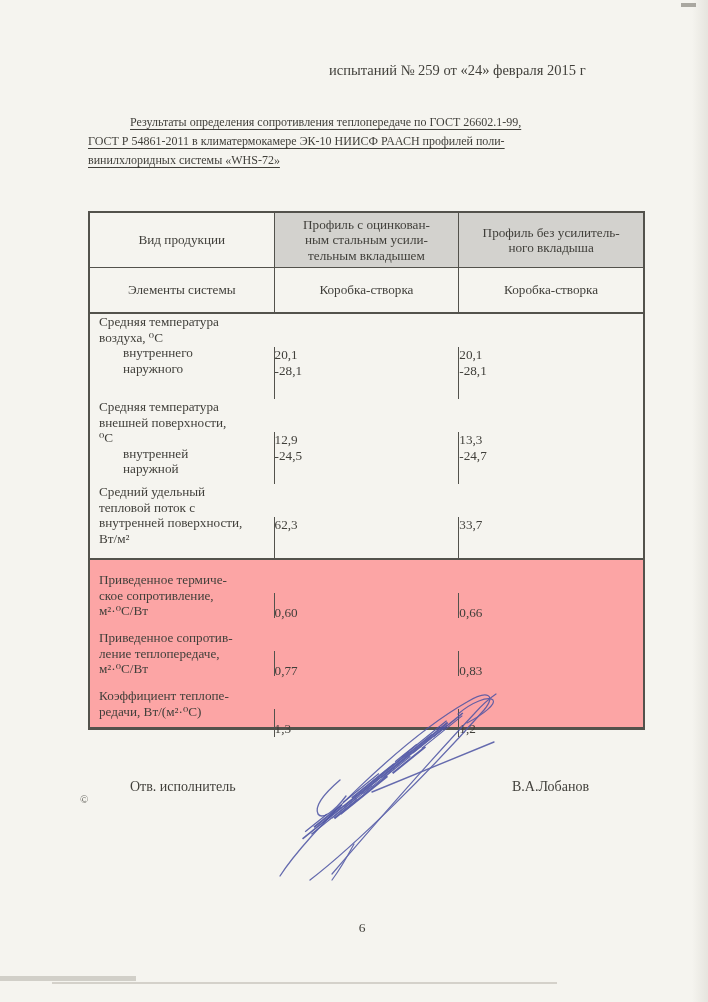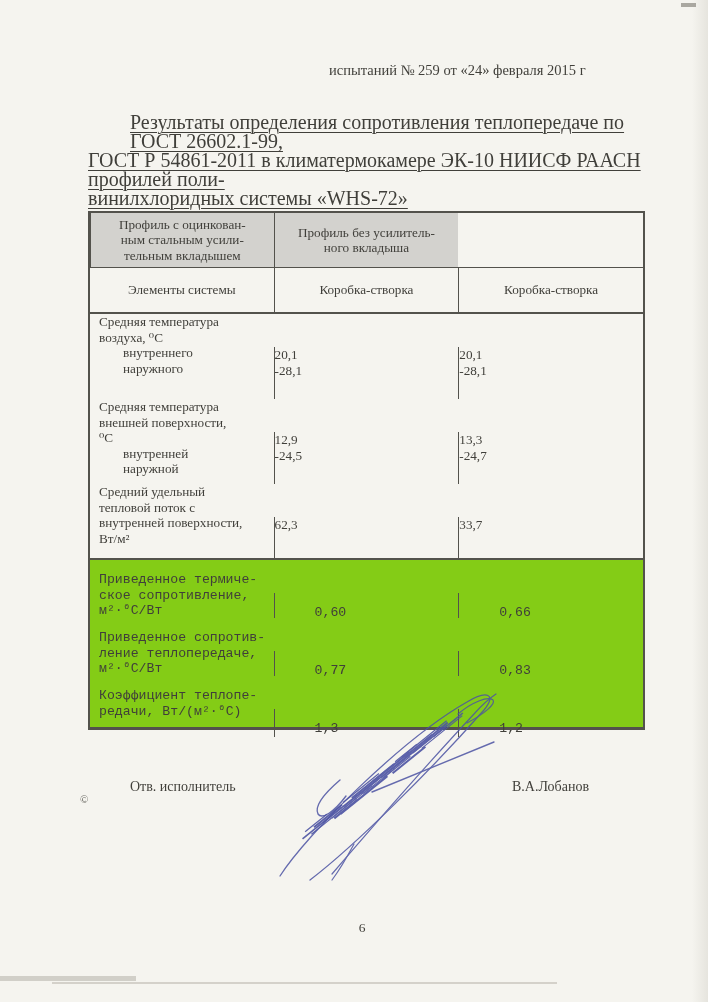--- a/index.html
+++ b/index.html
@@ -12,42 +12,42 @@
   
   .edge-right{position:absolute;right:0;top:0;width:16px;height:100%;
     background:linear-gradient(to right, rgba(120,115,100,0), rgba(120,115,100,0.12));}
   .edge-mark-top{position:absolute;left:681px;top:3px;width:15px;height:4px;background:#8a8880;opacity:.7;}
   .edge-bottom-a{position:absolute;left:0;top:976px;width:136px;height:5px;background:#b3b0a7;opacity:.55;}
   .edge-bottom-b{position:absolute;left:52px;top:982px;width:505px;height:2px;background:#c2bfb5;opacity:.65;}
 
   .appendix{position:absolute;left:336px;top:60px;font-size:14.5px;line-height:20px;}
   .appendix .l2{margin-left:-7px;}
 
-  .title{position:absolute;left:88px;top:113px;width:562px;font-size:20px;line-height:19px;}
+  .title{position:absolute;left:88px;top:113px;width:562px;font-size:12px;line-height:19px;}
   .title .line span{text-decoration:underline;text-underline-offset:3px;text-decoration-thickness:1px;}
   .title .line.indent{margin-left:42px;}
 
   .rtable{position:absolute;left:88px;top:211px;width:557px;box-sizing:border-box;
     border:2px solid #53524c;border-bottom-width:3px;font-size:13.2px;}
   .grid3{display:grid;grid-template-columns:33.2% 33.4% 33.4%;}
   .cell{box-sizing:border-box;}
   .cgray{background:#d3d2ce;}
   .bl{border-left:1.6px solid #53524c;}
   .thead{height:54px;border-bottom:1.6px solid #53524c;}
   .thead .cell{display:flex;align-items:center;justify-content:center;text-align:center;
     line-height:15.5px;padding:2px 6px;}
   .tsub{height:44px;border-bottom:2.4px solid #53524c;}
   .tsub .cell{display:flex;align-items:center;justify-content:center;text-align:center;}
   .twhite{height:244px;grid-template-rows:85px 85px 1fr;}
-  .tgray{height:167px;grid-template-rows:58px 58px 1fr;border-top:2px solid #53524c;background:#84cc16;font-family:Liberation Mono, monospace;}
+  .tgray{height:167px;grid-template-rows:58px 58px 1fr;border-top:2px solid #53524c;background:#fca5a5;}
   .lines{white-space:pre-line;line-height:15.5px;}
   .lbl{padding-left:9px;padding-right:4px;}
   .sub{padding-left:24px;}
   .val{text-align:left;line-height:15.5px;margin-top:33px;}
-  .tgray .lbl{padding-top:12px;} .tgray .val{padding-top:12px;padding-left:40px;}
+  .tgray .lbl{padding-top:12px;} .tgray .val{padding-top:12px;}
 
   .sig{position:absolute;left:262px;top:684px;width:250px;height:200px;z-index:5;}
 
   .footer-role{position:absolute;left:130px;top:779px;font-size:14px;}
   .footer-name{position:absolute;left:512px;top:779px;font-size:14px;}
   .copyright{position:absolute;left:80px;top:793px;font-size:11px;color:#6a6963;}
   .pagenum{position:absolute;left:0;top:920px;width:724px;text-align:center;font-size:13.5px;}
 </style>
 </head>
 <body>
@@ -63,20 +63,21 @@
 
 <div class="title">
   <div class="line indent"><span>Результаты определения сопротивления теплопередаче по ГОСТ 26602.1-99,</span></div>
   <div class="line"><span>ГОСТ Р 54861-2011 в климатермокамере ЭК-10 НИИСФ РААСН профилей поли-</span></div>
   <div class="line"><span>винилхлоридных системы «WHS-72»</span></div>
 </div>
 
 <div class="rtable">
 
   <div class="grid3 thead">
+    <div class="cell">Вид продукции</div>
     <div class="cell cgray bl lines">Профиль с оцинкован-
 ным стальным усили-
 тельным вкладышем</div>
     <div class="cell cgray bl lines">Профиль без усилитель-
 ного вкладыша</div>
   </div>
 
   <div class="grid3 tsub">
     <div class="cell">Элементы системы</div>
     <div class="cell bl">Коробка-створка</div>

